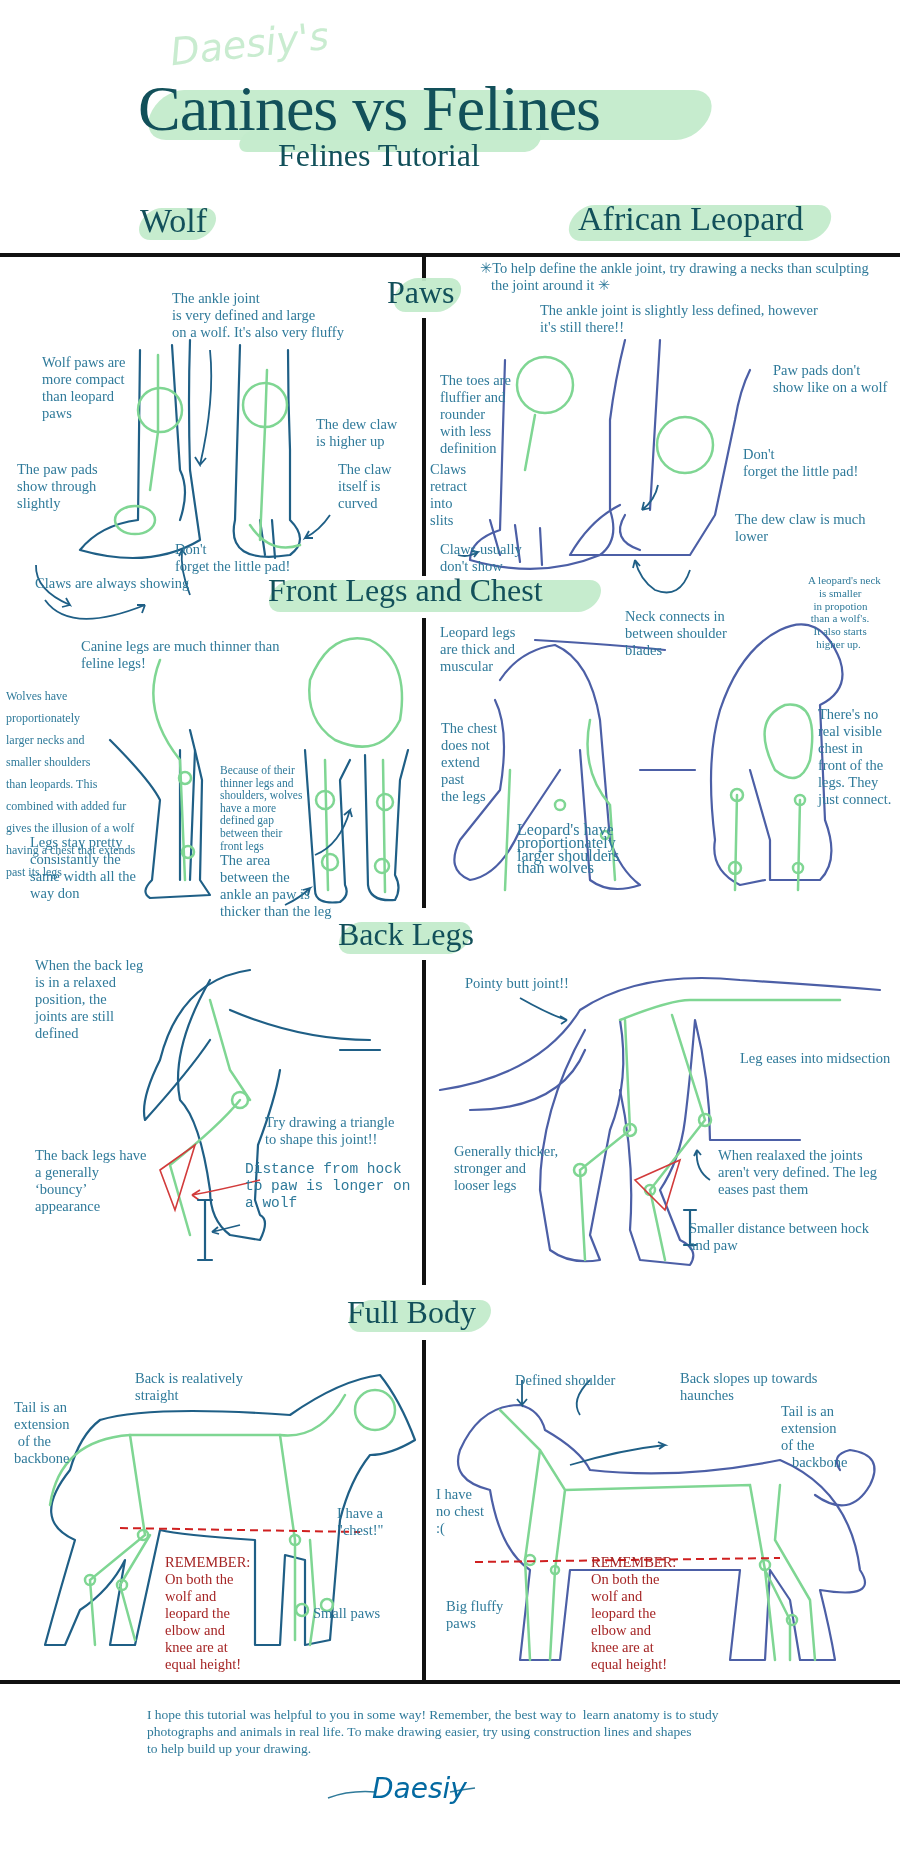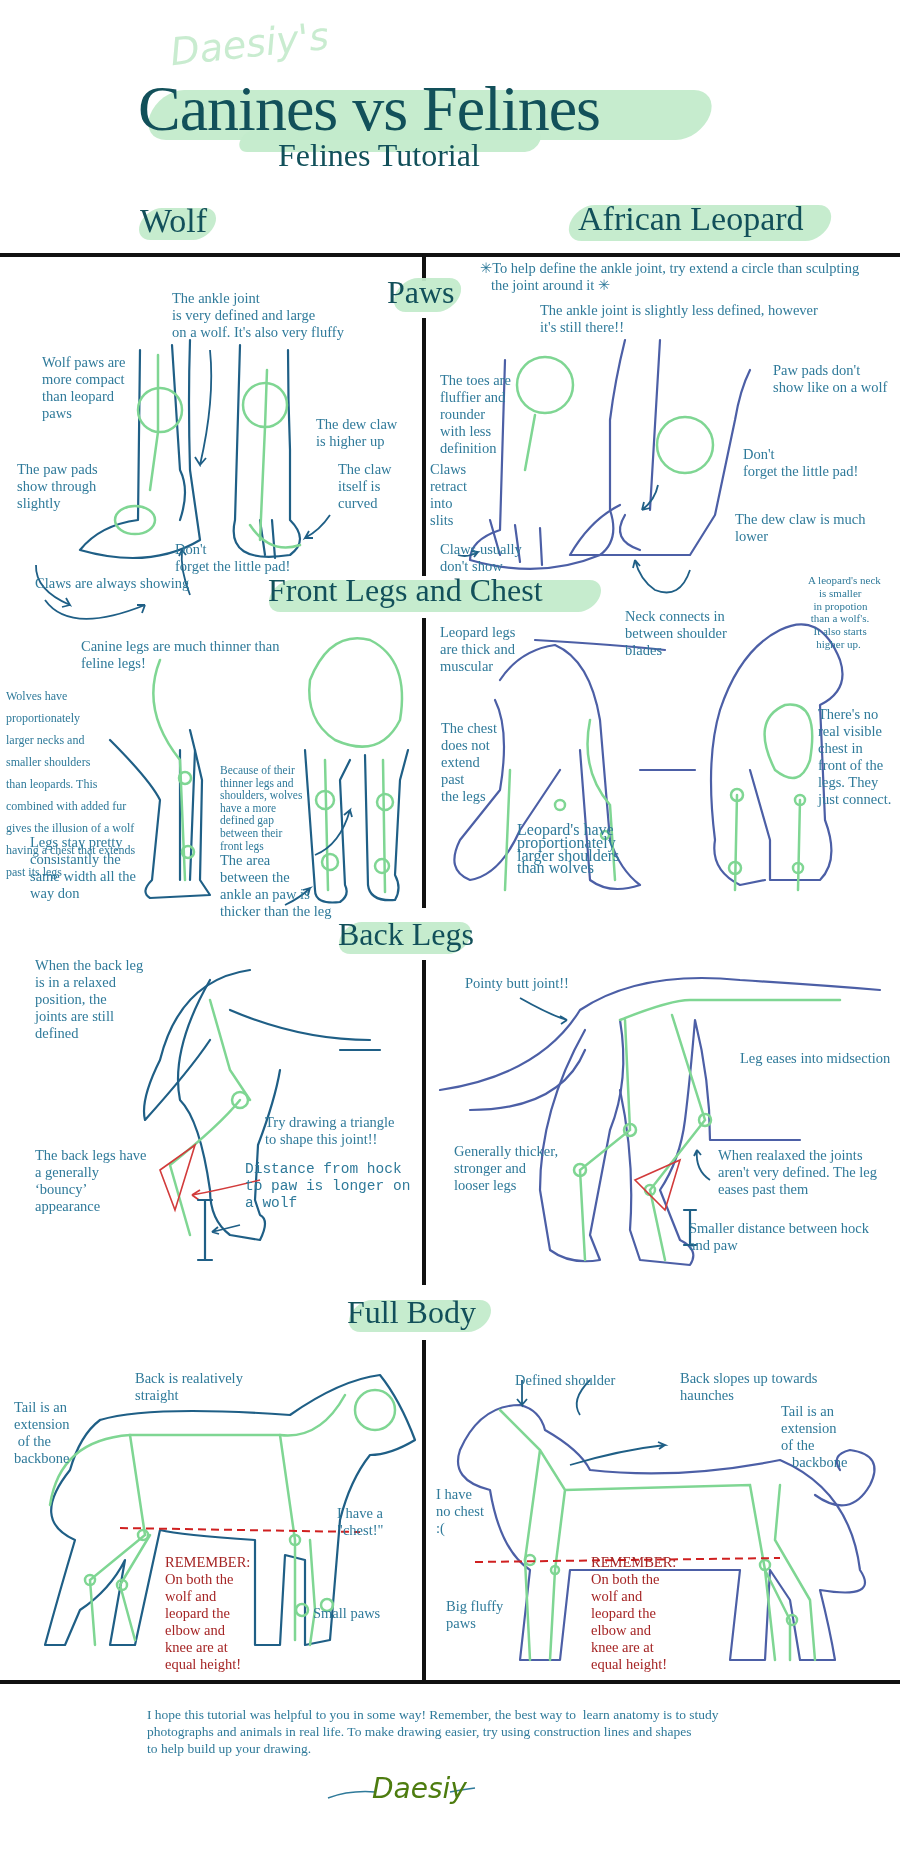--- a/index.html
+++ b/index.html
@@ -94,21 +94,21 @@
     <path class="leo" d="M165 175 Q150 200 180 210"></path>
     <circle class="cons" cx="85" cy="45" r="28"></circle>
     <circle class="cons" cx="225" cy="105" r="28"></circle>
     <path class="cons" d="M75 75 L65 130"></path>
   </svg>
   <svg style="left:430px;top:480px;" width="300" height="120">
     <path class="arrow" d="M28 75 Q38 78 48 72 l-7 -1 m7 1 l-4 5"></path>
     <path class="arrow" d="M260 90 Q250 120 225 110 Q210 100 205 80 l-2 8 m2 -8 l5 6"></path>
     <path class="arrow" d="M228 5 Q225 20 212 30 l8 -2 m-8 2 l2 -8"></path>
   </svg>
-  <div class="abs note" style="left:480px;top:260px;">✳To help define the ankle joint, try extend a circle than sculpting
+  <div class="abs note" style="left:480px;top:260px;">✳To help define the ankle joint, try drawing a necks than sculpting
    the joint around it ✳</div>
   <div class="abs note" style="left:540px;top:302px;">The ankle joint is slightly less defined, however
 it's still there!!</div>
   <div class="abs note" style="left:440px;top:372px;">The toes are
 fluffier and
 rounder
 with less
 definition</div>
   <div class="abs note" style="left:773px;top:362px;">Paw pads don't
 show like on a wolf</div>
@@ -344,14 +344,14 @@
 </section>
 
 <footer>
   <div class="abs note" style="left:147px;top:1706px;font-size:13.5px;line-height:17px;">I hope this tutorial was helpful to you in some way! Remember, the best way to  learn anatomy is to study
 photographs and animals in real life. To make drawing easier, try using construction lines and shapes
 to help build up your drawing.</div>
   <svg style="left:320px;top:1770px;" width="160" height="50">
     <path d="M8 28 Q30 20 55 22" stroke="#2f7a9a" stroke-width="1.5" fill="none"></path>
     <path d="M130 22 Q140 20 155 18" stroke="#2f7a9a" stroke-width="1.5" fill="none"></path>
   </svg>
-  <div class="abs" style="left:372px;top:1772px;font-size:28px;color:#4d7c0f;font-style:italic;font-family:'DejaVu Sans',sans-serif;font-weight:300;">Daesiy</div>
+  <div class="abs" style="left:372px;top:1772px;font-size:28px;color:#0369a1;font-style:italic;font-family:'DejaVu Sans',sans-serif;font-weight:300;">Daesiy</div>
 </footer>
 
 </body></html>

